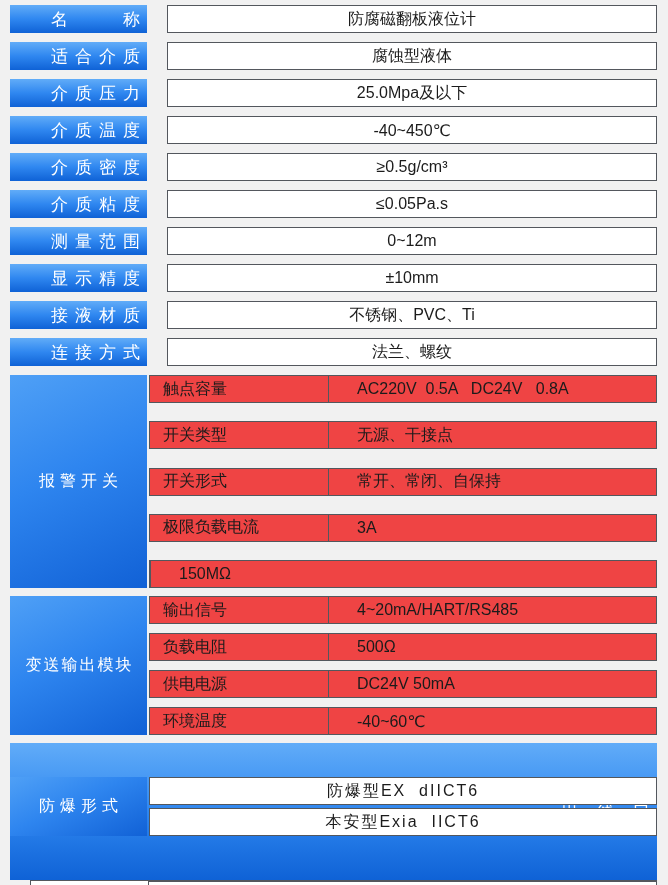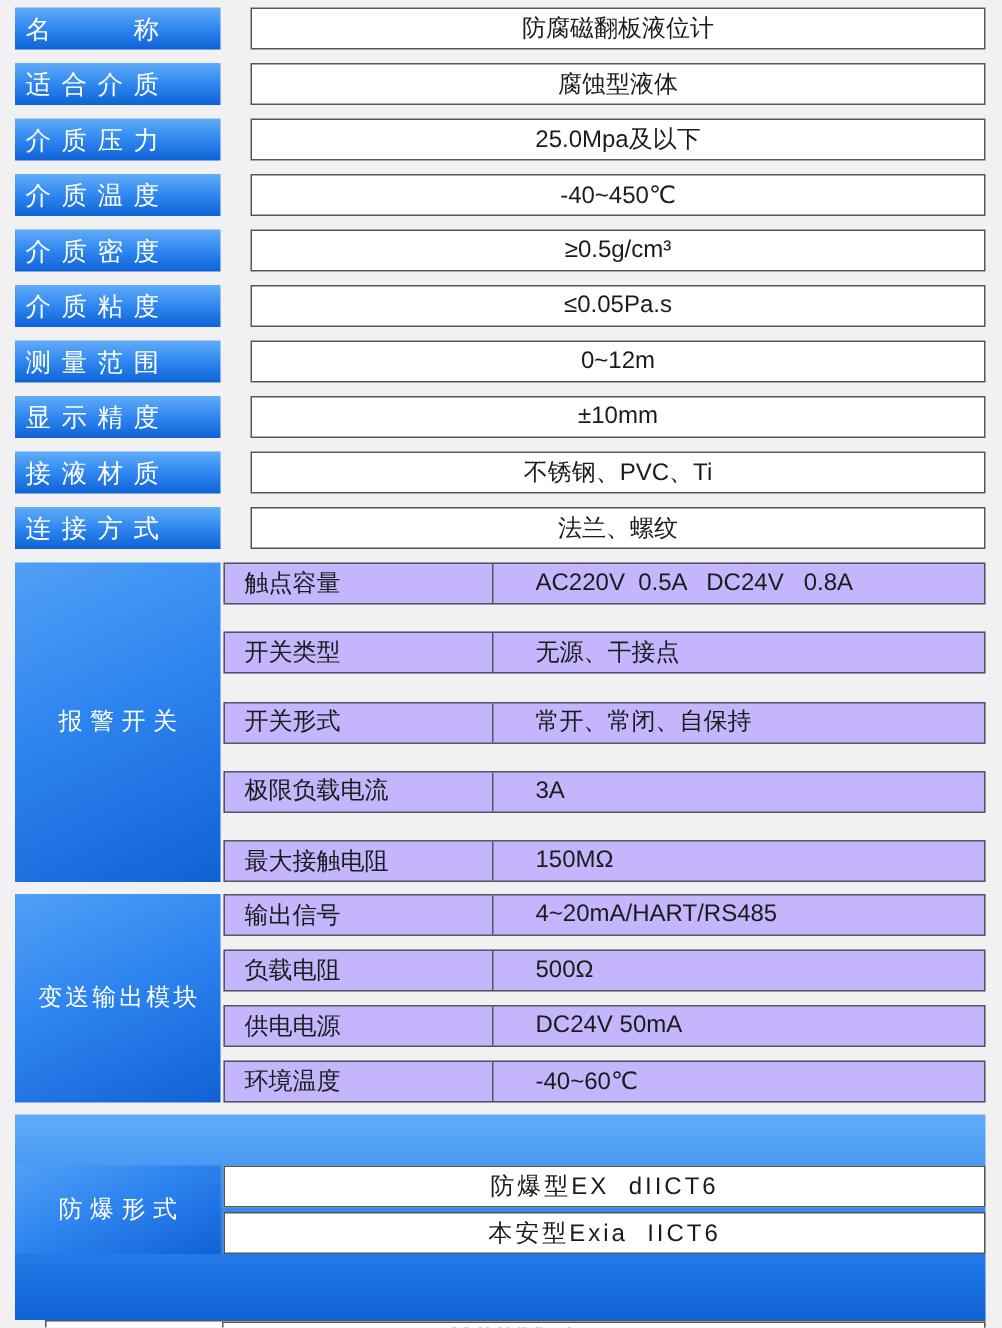--- a/index.html
+++ b/index.html
@@ -16,21 +16,21 @@
     box-sizing:border-box;
     padding:5px 11px 0 10px;
     overflow:hidden;
   }
   
   .row { display:flex; height:28px; margin-bottom:9px; }
   .lbl {
     flex:0 0 137px;
     background:linear-gradient(to bottom,#61acf8 0%,#2f87f0 50%,#0f62d6 100%);
     color:#fff;
-    display:flex; align-items:center; justify-content:flex-start;
+    display:flex; align-items:center; justify-content:flex-end;
     font-size:17px;
   }
   .lbl span { letter-spacing:7px; padding-left:7px; white-space:pre; }
   .cell {
     flex:1; margin-left:20px;
     background:#fff;
     border:1px solid #53575d;
     box-sizing:border-box;
     display:flex; align-items:center; justify-content:center;
     font-size:16px;
@@ -46,21 +46,21 @@
     font-size:16px;
   }
   .gl span { letter-spacing:5px; padding-left:5px; white-space:pre; }
   .gl.tight span { letter-spacing:2px; padding-left:2px; }
   .grows { flex:1; margin-left:2px; display:flex; flex-direction:column; justify-content:space-between; }
   .g6 { height:213px; }
   .g4 { height:139px; }
   .g2 { height:59px; }
   .srow {
     height:28px; box-sizing:border-box;
-    background:#c4b5fd; border:1px solid #53575d;
+    background:#ef4444; border:1px solid #53575d;
     display:flex; align-items:center;
   }
   .sname { flex:0 0 178px; box-sizing:border-box; padding-left:13px; font-size:16px; white-space:pre; }
   .sval {
     flex:1; height:100%; box-sizing:border-box;
     border-left:1px solid #53575d;
     display:flex; align-items:center;
     padding-left:28px; font-size:16px; white-space:pre;
   }
   .crow {
@@ -157,21 +157,20 @@
       </div>
       <div class="srow">
         <div class="sname">开关形式</div>
         <div class="sval">常开、常闭、自保持</div>
       </div>
       <div class="srow">
         <div class="sname">极限负载电流</div>
         <div class="sval">3A</div>
       </div>
       <div class="srow">
-        <div class="sname">最大接触电阻</div>
         <div class="sval">150MΩ</div>
       </div>
     </div>
   </div>
 
   <div class="group">
     <div class="gl g4 tight">
         <span>变送输出模块</span>
       </div>
     <div class="grows g4">

